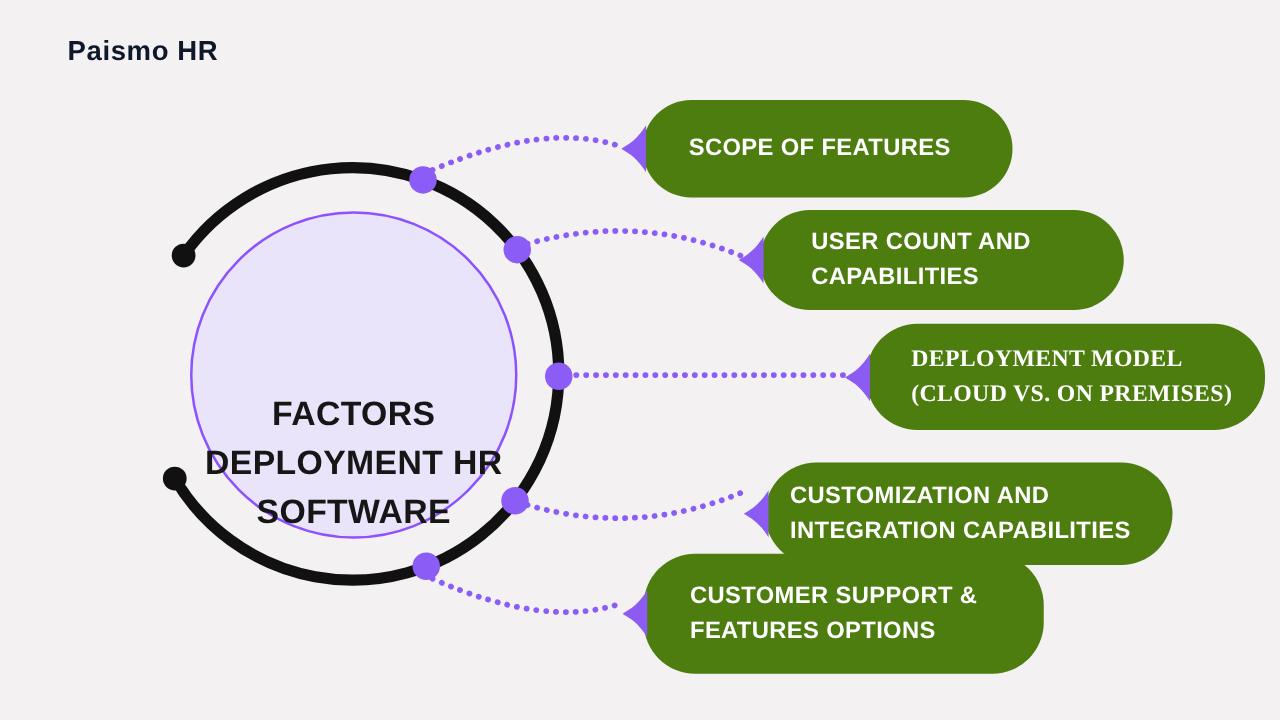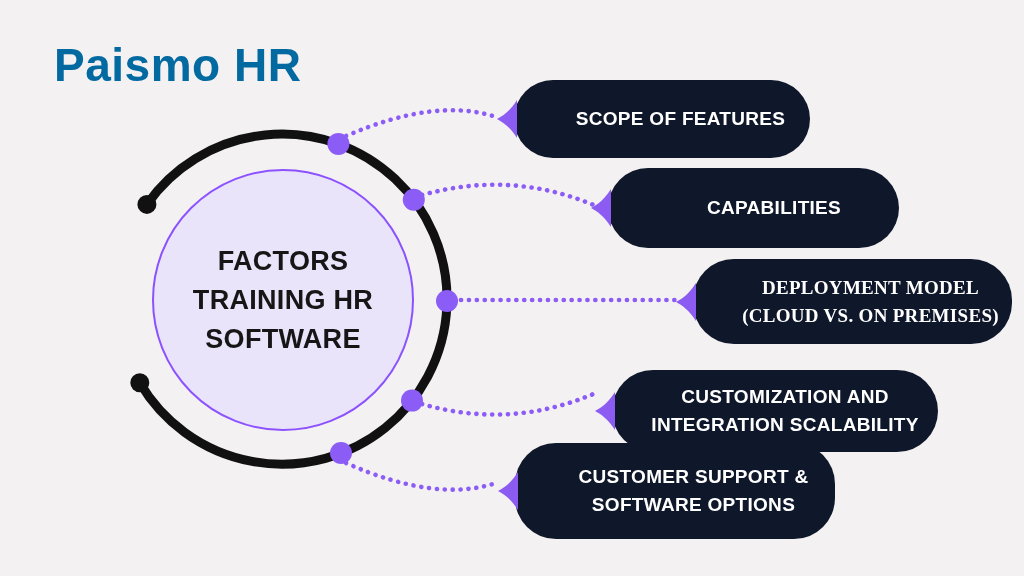--- a/index.html
+++ b/index.html
@@ -6,46 +6,45 @@
   body{
     width:1024px;height:576px;
     background:#F3F1F2;
     font-family:"Liberation Sans", sans-serif;
     overflow:hidden;
     position:relative;
   }
   .stage{position:absolute;inset:0;width:1024px;height:576px;}
 
   .logo{
-    position:absolute;left:54px;top:38px;
-    font-size:46px;font-weight:800;letter-spacing:.5px;
-    color:#0369a1;
+    position:absolute;left:54px;top:28px;
+    font-size:22px;font-weight:800;letter-spacing:.5px;
+    color:#0f172a;
   }
 
   svg.layer{position:absolute;left:0;top:0;z-index:1;}
 
   .center-circle{
     position:absolute;left:152px;top:169px;
     width:262px;height:262px;border-radius:50%;
     background:#E9E4FA;border:2.5px solid #8C52FF;
     box-sizing:border-box;
-    display:flex;flex-direction:column;align-items:center;justify-content:center;
+    display:flex;flex-direction:column;align-items:center;justify-content:flex-end;
     z-index:2;text-align:center;
   }
   .center-circle .line{
     font-size:27px;font-weight:800;color:#161616;
     line-height:39px;letter-spacing:.3px;white-space:nowrap;
   }
 
   .bubble{
     position:absolute;z-index:3;
-    background:#0f172a;border-radius:41px;
+    background:#4d7c0f;border-radius:41px;
     display:flex;flex-direction:column;justify-content:center;
     box-sizing:border-box;
-    align-items:center;
   }
   .bubble .bline{
     color:#FFFFFF;font-size:19px;font-weight:800;
     line-height:28px;letter-spacing:.3px;white-space:nowrap;
   }
   .tail{
     position:absolute;left:-17px;top:50%;
     transform:translateY(-50%);
   }
 
@@ -80,55 +79,56 @@
       <circle cx="447.0" cy="301.0" r="11"></circle>
       <circle cx="412.0" cy="400.6" r="11"></circle>
       <circle cx="341.0" cy="453.0" r="11"></circle>
     </g>
   </svg>
 
   <div class="logo">Paismo HR</div>
 
   <div class="center-circle">
     <div class="line">FACTORS</div>
-    <div class="line">TRAINING HR</div>
+    <div class="line">DEPLOYMENT HR</div>
     <div class="line">SOFTWARE</div>
   </div>
 
   <div class="bubble b1">
     <svg class="tail" width="20" height="38" viewBox="0 0 20 38">
       <path d="M20 0 C13 11 7 15 0 19 C7 23 13 27 20 38 Z" fill="#8C5BF2"></path>
     </svg>
     <div class="bline">SCOPE OF FEATURES</div>
   </div>
 
   <div class="bubble b2">
     <svg class="tail" width="20" height="38" viewBox="0 0 20 38">
       <path d="M20 0 C13 11 7 15 0 19 C7 23 13 27 20 38 Z" fill="#8C5BF2"></path>
     </svg>
+    <div class="bline">USER COUNT AND</div>
     <div class="bline">CAPABILITIES</div>
   </div>
 
   <div class="bubble b3">
     <svg class="tail" width="20" height="38" viewBox="0 0 20 38">
       <path d="M20 0 C13 11 7 15 0 19 C7 23 13 27 20 38 Z" fill="#8C5BF2"></path>
     </svg>
     <div class="bline">DEPLOYMENT MODEL</div>
     <div class="bline">(CLOUD VS. ON PREMISES)</div>
   </div>
 
   <div class="bubble b4">
     <svg class="tail" width="20" height="38" viewBox="0 0 20 38">
       <path d="M20 0 C13 11 7 15 0 19 C7 23 13 27 20 38 Z" fill="#8C5BF2"></path>
     </svg>
     <div class="bline">CUSTOMIZATION AND</div>
-    <div class="bline">INTEGRATION SCALABILITY</div>
+    <div class="bline">INTEGRATION CAPABILITIES</div>
   </div>
 
   <div class="bubble b5">
     <svg class="tail" width="20" height="38" viewBox="0 0 20 38">
       <path d="M20 0 C13 11 7 15 0 19 C7 23 13 27 20 38 Z" fill="#8C5BF2"></path>
     </svg>
     <div class="bline">CUSTOMER SUPPORT &amp;</div>
-    <div class="bline">SOFTWARE OPTIONS</div>
+    <div class="bline">FEATURES OPTIONS</div>
   </div>
 
 </div>
 
 </body></html>

